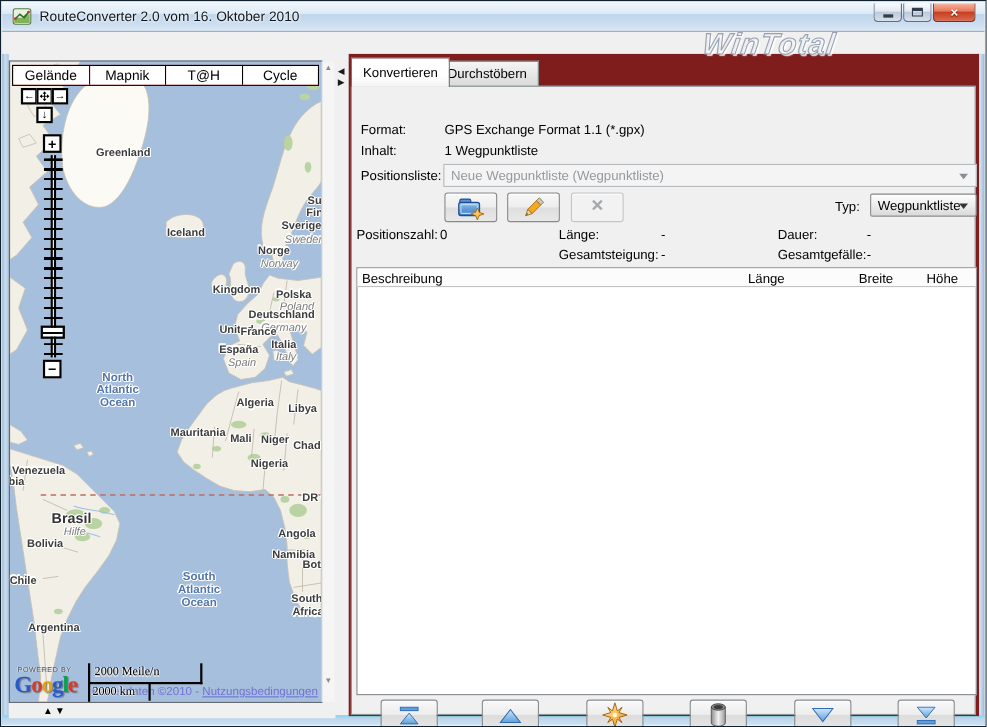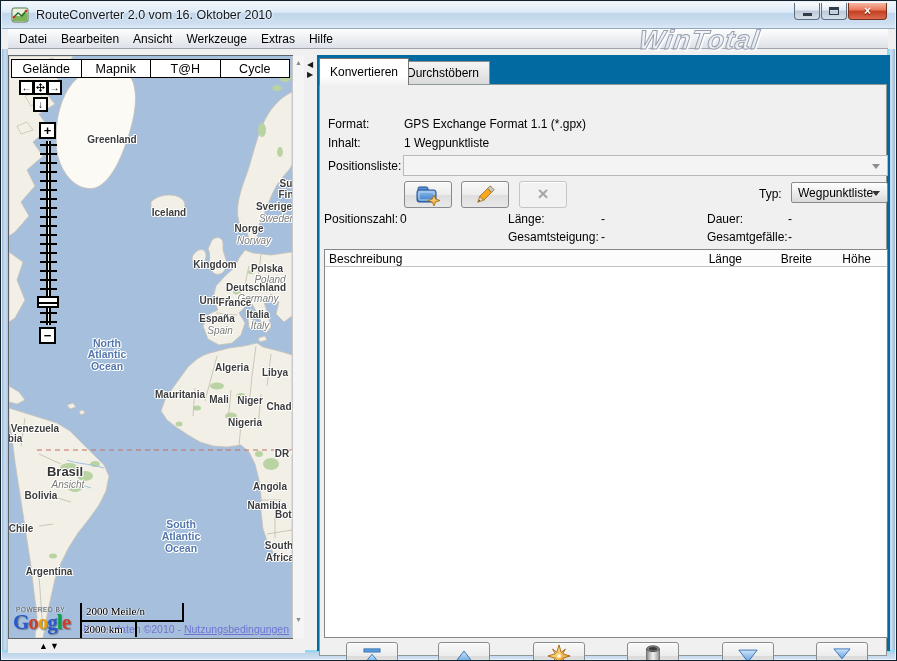--- a/index.html
+++ b/index.html
@@ -67,21 +67,21 @@
   .sc{position:absolute;background:#000;z-index:7;}
   .sc-label{position:absolute;font-size:11px;color:#000;z-index:8;white-space:nowrap;
     text-shadow:1px 0 0 #e6e9ee,-1px 0 0 #e6e9ee,0 1px 0 #e6e9ee;font-family:Liberation Serif, serif;}
   .map-vscroll{position:absolute;left:283px;top:0;width:12px;height:582px;background:#f5f5f5;border-left:1px solid #c9c9c9;z-index:9;}
   .scroll-arrow{position:absolute;left:2px;font-size:7px;color:#8a8a8a;line-height:1;}
   .vsplit{position:absolute;left:304px;top:48px;width:12px;bottom:10px;background:#f0f0f0;}
   .vsplit .ar{position:absolute;left:2px;font-size:8px;color:#1a1a1a;line-height:1;}
   .hsplit{position:absolute;left:7px;top:639px;width:297px;height:13px;background:#f0f0f0;display:flex;align-items:center;padding-left:31px;}
   .hsplit span{font-size:9px;color:#000;line-height:1;margin-right:2px;}
   
-  .panel{position:absolute;left:316px;top:48px;width:573px;bottom:9px;background:#0369a1;font-size:12px;color:#000;margin-top:6px;}
+  .panel{position:absolute;left:316px;top:48px;width:573px;bottom:9px;background:#7f1d1d;font-size:12px;color:#000;}
   .tab{position:absolute;height:23px;top:6px;border:1px solid #8a8d8d;border-bottom:none;
     background:linear-gradient(#f5f5f5,#dadada);display:flex;align-items:center;justify-content:center;
     font-size:12px;z-index:1;padding:0 10px;}
   .tab.active{top:3px;height:27px;background:linear-gradient(#ffffff 65%,#f2f2f2);z-index:3;border-color:#777;}
   .tabpane{position:absolute;left:2px;top:29px;width:568px;height:572px;border:1px solid #8f9899;background:#f0f0f0;z-index:2;}
   .lbl{position:absolute;white-space:nowrap;}
   .combo{position:absolute;height:21px;border:1px solid #b6babd;background:#f4f4f5;color:#96999c;
     font-size:12px;display:flex;align-items:center;padding:0 22px 0 6px;white-space:nowrap;overflow:hidden;}
   .combo .arr{position:absolute;right:7px;top:8px;width:0;height:0;border:4px solid transparent;border-top:5px solid #8b8f93;}
   .combo.enabled{border:1px solid #8a8a8a;border-radius:2px;color:#000;
@@ -142,28 +142,20 @@
         </div>
       <div class="wbtn max">
           <div class="ic-max"></div>
         </div>
       <div class="wbtn close">
           <span class="ic-close">×</span>
         </div>
     </div>
   </div>
 
-  <div class="menubar" id="menubar">
-      <span class="menu-item">Datei</span>
-      <span class="menu-item">Bearbeiten</span>
-      <span class="menu-item">Ansicht</span>
-      <span class="menu-item">Werkzeuge</span>
-      <span class="menu-item">Extras</span>
-      <span class="menu-item">Hilfe</span>
-    </div>
   <div class="watermark">WinTotal</div>
 
   <div class="border-left"></div>
   <div class="border-right"></div>
   <div class="border-bottom"></div>
 
   <div class="map-frame">
     <div class="map-canvas" id="map-canvas">
       <svg width="283" height="582" viewBox="0 0 283 582" style="position:absolute;left:0;top:0">
         <rect x="0" y="0" width="283" height="582" fill="#a6bfdc"></rect>
@@ -281,21 +273,21 @@
           <span class="maplabel c" style="left: 266px; top: 316px;">Libya</span>
           <span class="maplabel c" style="left: 171px; top: 338px;">Mauritania</span>
           <span class="maplabel c" style="left: 210px; top: 343px;">Mali</span>
           <span class="maplabel c" style="left: 241px; top: 344px;">Niger</span>
           <span class="maplabel c" style="left: 270px; top: 350px;">Chad</span>
           <span class="maplabel c" style="left: 236px; top: 366px;">Nigeria</span>
           <span class="maplabel c" style="left: 26px; top: 372px;">Venezuela</span>
           <span class="maplabel c" style="left: 6px; top: 382px;">bia</span>
           <span class="maplabel c" style="left: 281px; top: 397px;">DR Co</span>
           <span class="maplabel cb" style="left: 56px; top: 415px;">Brasil</span>
-          <span class="maplabel i" style="left: 59px; top: 428px;">Ansicht</span>
+          <span class="maplabel i" style="left: 59px; top: 428px;">Hilfe</span>
           <span class="maplabel c" style="left: 32px; top: 439px;">Bolivia</span>
           <span class="maplabel c" style="left: 261px; top: 430px;">Angola</span>
           <span class="maplabel c" style="left: 258px; top: 449px;">Namibia</span>
           <span class="maplabel c" style="left: 281px; top: 458px;">Botsw</span>
           <span class="maplabel c" style="left: 12px; top: 472px;">Chile</span>
           <span class="maplabel o" style="left: 172px; top: 468px;">South</span>
           <span class="maplabel o" style="left: 172px; top: 480px;">Atlantic</span>
           <span class="maplabel o" style="left: 172px; top: 492px;">Ocean</span>
           <span class="maplabel c" style="left: 270px; top: 489px;">South</span>
           <span class="maplabel c" style="left: 271px; top: 501px;">Africa</span>
@@ -375,20 +367,21 @@
     <div class="tabpane">
 
       <span class="lbl" style="left:8px;top:32px">Format:</span>
       <span class="lbl" style="left:84px;top:32px">GPS Exchange Format 1.1 (*.gpx)</span>
 
       <span class="lbl" style="left:8px;top:51px">Inhalt:</span>
       <span class="lbl" style="left:84px;top:51px">1 Wegpunktliste</span>
 
       <span class="lbl" style="left:8px;top:74px">Positionsliste:</span>
       <div class="combo" style="left:83px;top:70px;width:485px">
+        <span>Neue Wegpunktliste (Wegpunktliste)</span>
         <span class="arr"></span>
       </div>
 
       <div class="toolbtn" style="left:84px;top:96px">
         <svg width="26" height="24" viewBox="0 0 26 24">
           <rect x="3" y="4" width="10" height="6" rx="1.5" fill="#5a94d6" stroke="#1f4f8f"></rect>
           <rect x="2" y="7" width="19" height="12" rx="2" fill="url(#foldgrad)" stroke="#1f4f8f"></rect>
           <rect x="4" y="9" width="15" height="8" rx="1" fill="none" stroke="#bcd7f2" stroke-width="1"></rect>
           <path d="M19,12 L20.6,16 L25,17.5 L20.6,19 L19,23 L17.4,19 L13,17.5 L17.4,16 Z" fill="url(#stargrad)" stroke="#a06a08" stroke-width="0.8"></path>
         </svg>
@@ -420,21 +413,21 @@
       <span class="lbl" style="left:387px;top:127px">Dauer:</span>
       <span class="lbl" style="left:468px;top:127px">-</span>
       <span class="lbl" style="left:188px;top:145px">Gesamtsteigung:</span>
       <span class="lbl" style="left:281px;top:145px">-</span>
       <span class="lbl" style="left:387px;top:145px">Gesamtgefälle:</span>
       <span class="lbl" style="left:468px;top:145px">-</span>
 
       <div class="table">
         <div class="thead">
           <span class="th" style="left:4px">Beschreibung</span>
-          <span class="th" style="left:355px;width:62px;text-align:right">Länge</span>
+          <span class="th" style="left:355px;width:62px;text-align:left">Länge</span>
           <span class="th" style="left:425px;width:62px;text-align:right">Breite</span>
           <span class="th" style="left:490px;width:56px;text-align:right">Höhe</span>
         </div>
       </div>
 
       <div class="actions">
         <div class="abtn" style="left:26px">
           <svg width="22" height="17" viewBox="0 0 24 19">
             <rect x="3" y="1" width="18" height="3.5" fill="#5e9fd9" stroke="#2f6db8"></rect>
             <path d="M12,7 L21,18 L3,18 Z" fill="url(#bluegrad)" stroke="#2f6db8"></path>

